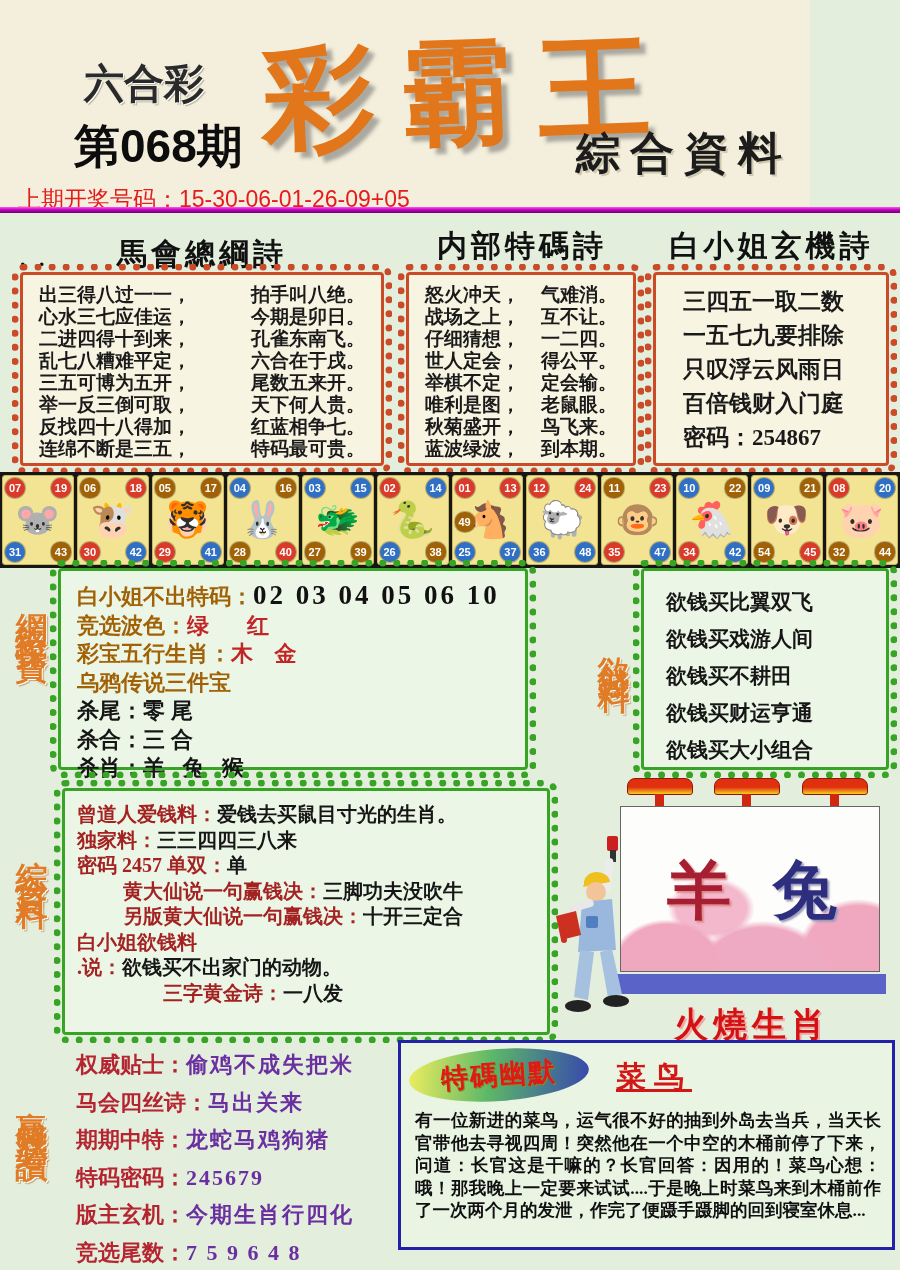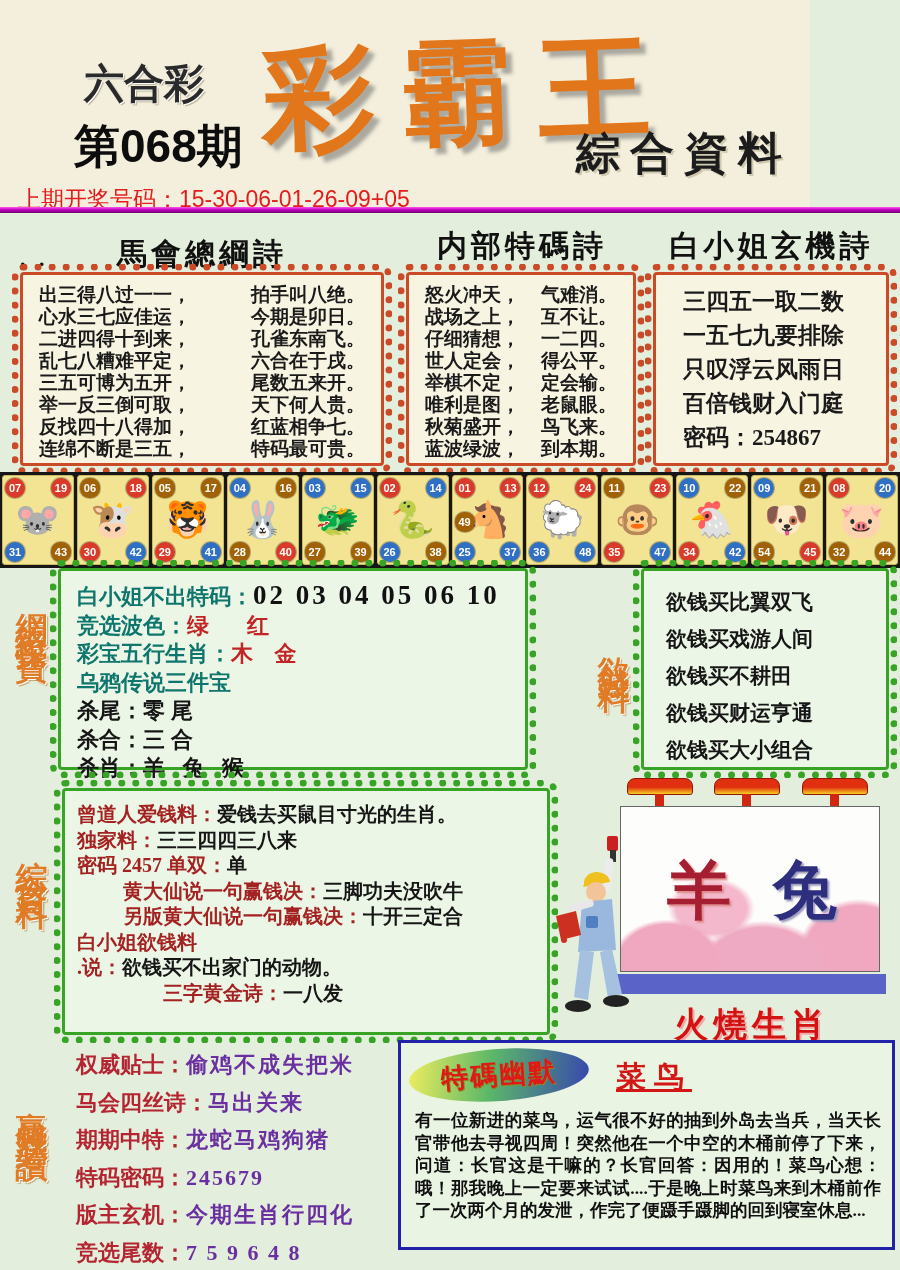--- a/index.html
+++ b/index.html
@@ -56,21 +56,21 @@
 
   
   .vlabel{position:absolute;writing-mode:vertical-rl;text-orientation:upright;font-size:32px;
          font-weight:bold;color:#e07b26;letter-spacing:12px;
          text-shadow:1px 1px 0 #fff,2px 2px 1px rgba(150,80,0,.45);}
   #vl1{left:10px;top:588px;} #vl2{left:592px;top:632px;} #vl3{left:10px;top:836px;} #vl4{left:10px;top:1086px;}
 
   
   #baibox{left:58px;top:568px;width:470px;height:202px;padding:10px 16px;}
   .bline{line-height:28.5px;font-weight:bold;font-size:22px;white-space:nowrap;}
-  .bline .lab{color:#0f766e;}
+  .bline .lab{color:#a16207;}
   .bline.special .val{color:#111;font-size:27px;letter-spacing:3px;}
   .bline.red .val{color:#c22525;letter-spacing:8px;}
   .bline.black .lab,.bline.black .val{color:#151515;}
   .bline.black .val{letter-spacing:6px;}
 
   #yuqianbox{left:641px;top:568px;width:248px;height:202px;padding:13px 0 0 22px;}
   .yline{font-size:21px;font-weight:bold;color:#161616;line-height:37px;white-space:nowrap;}
 
   #compbox{left:62px;top:788px;width:488px;height:247px;padding:11px 12px;}
   .cline{font-size:20px;line-height:25.5px;font-weight:bold;white-space:nowrap;}

